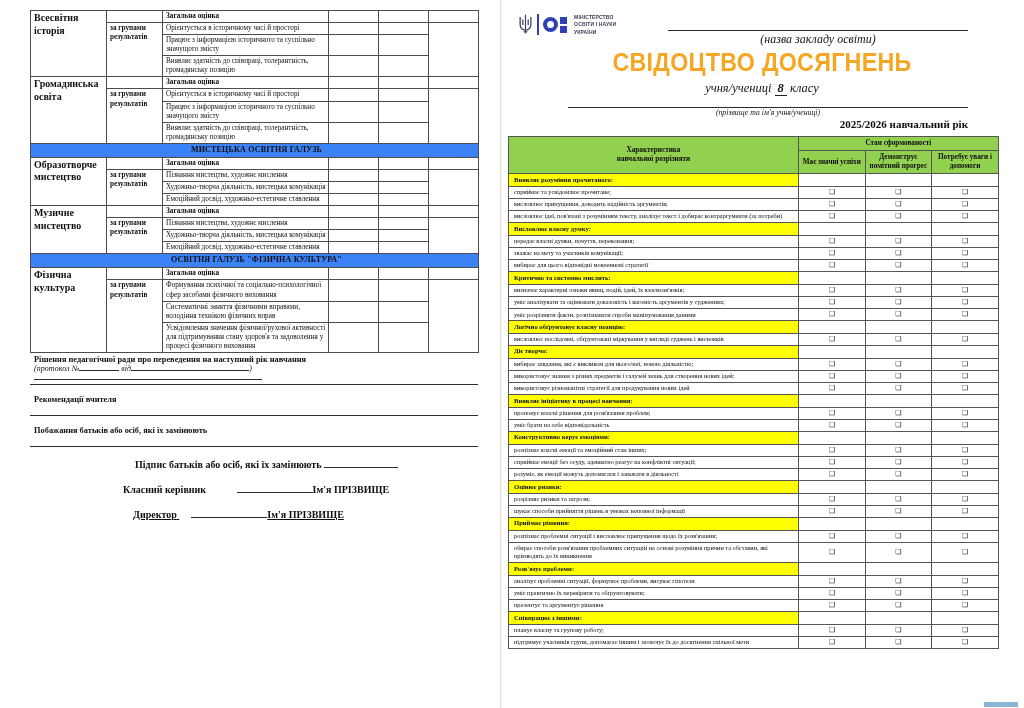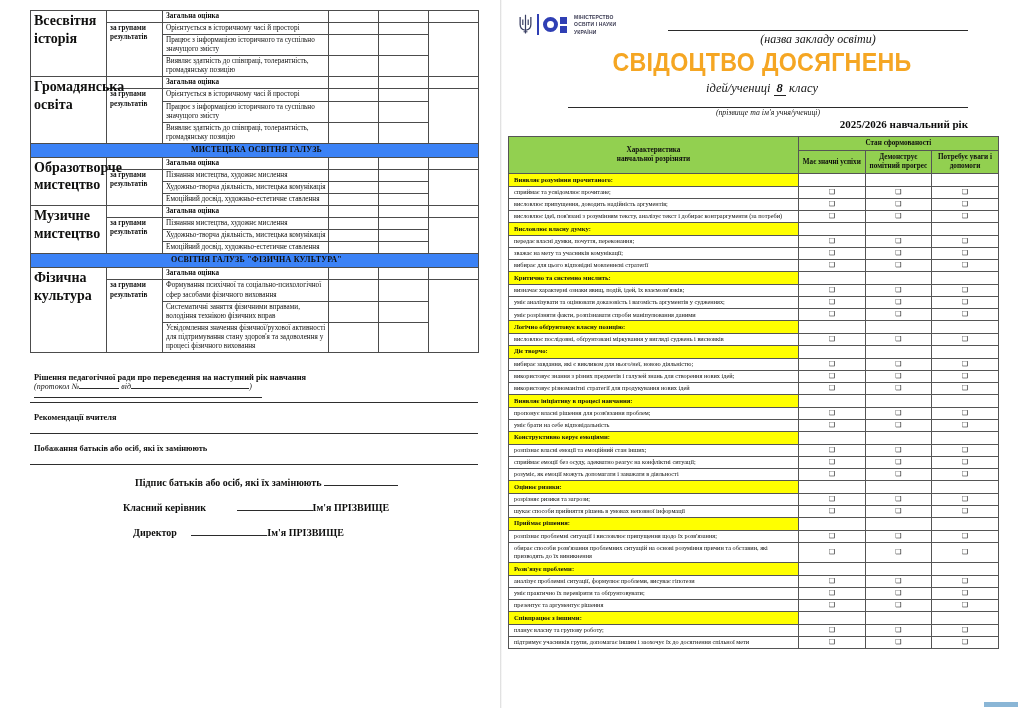--- a/index.html
+++ b/index.html
@@ -32,54 +32,54 @@
     font-size: 7.2px;
     line-height: 1.26;
   }
   table.subjtable td {
     border: 1px solid #4c4c4c;
     padding: 1px 2px 1px 3px;
     vertical-align: top;
     color: #10100f;
     height: 11px;
   }
-  .c-subject { width: 76px; font-weight: bold; font-size: 14px; padding-top: 2px; }
+  .c-subject { width: 76px; font-weight: bold; font-size: 10px; padding-top: 2px; }
   .c-group   { width: 56px; font-weight: bold; }
   .c-desc    { width: 166px; }
   .c-m1      { width: 50px; }
   .c-m2      { width: 50px; }
   .c-m3      { width: 50px; }
   td.bold-desc { font-weight: bold; }
   tr.band td {
     background: #3b82f6;
     text-align: center;
     font-weight: bold;
     font-size: 8px;
     letter-spacing: .2px;
     padding: 1px 0 2px 4px;
     color: #0d0d0c;
   }
 
   
   #bottom-block {
     width: 448px;
-    margin-top: 19px;
+    margin-top: 1px;
     font-size: 8.2px;
     color: #0f0f0e;
   }
   .stmt-title { font-weight: bold; font-size: 8.4px; padding: 1px 0 0 4px; }
   .stmt-sub   { font-style: italic; font-size: 7.9px; padding-left: 4px; letter-spacing:.1px; }
   .rule { border-bottom: 1.1px solid #2e2e2e; height: 0; margin: 2px 0 0 0; }
   .gap-sm { height: 9px; }
   .uline { display: inline-block; border-bottom: 1px solid #2b2b2b; vertical-align: baseline; }
 
   .sig-row { font-weight: bold; font-size: 10px; padding: 0 0 0 4px; }
   .sig-indent-1 { padding-left: 105px; padding-top: 12px; }
   .sig-indent-2 { padding-left: 93px; padding-top: 14px; }
-  .sig-indent-3 { padding-left: 103px; padding-top: 14px; }
+  .sig-indent-3 { padding-left: 103px; padding-top: 14px; text-decoration: underline; }
 
   
   #right-page {
     position: relative;
     width: 524px; height: 708px;
     padding: 8px 8px 0 8px;
     background: #fff;
   }
 
   
@@ -410,21 +410,21 @@
           <div>УКРАЇНИ</div>
         </div>
       </div>
 
       <div id="org-line"></div>
       <div id="org-caption">(назва закладу освіти)</div>
 
       <div id="cert-title">СВІДОЦТВО ДОСЯГНЕНЬ</div>
 
       <div id="pupil-line">
-        <span>ідей/учениці</span>
+        <span>учня/учениці</span>
         <span class="num">8</span>
         <span>класу</span>
       </div>
 
       <div id="name-rule"></div>
       <div id="name-caption">(прізвище та ім'я учня/учениці)</div>
       <div id="year-line">2025/2026 навчальний рік</div>
     </div>
 
     <table class="comp">

